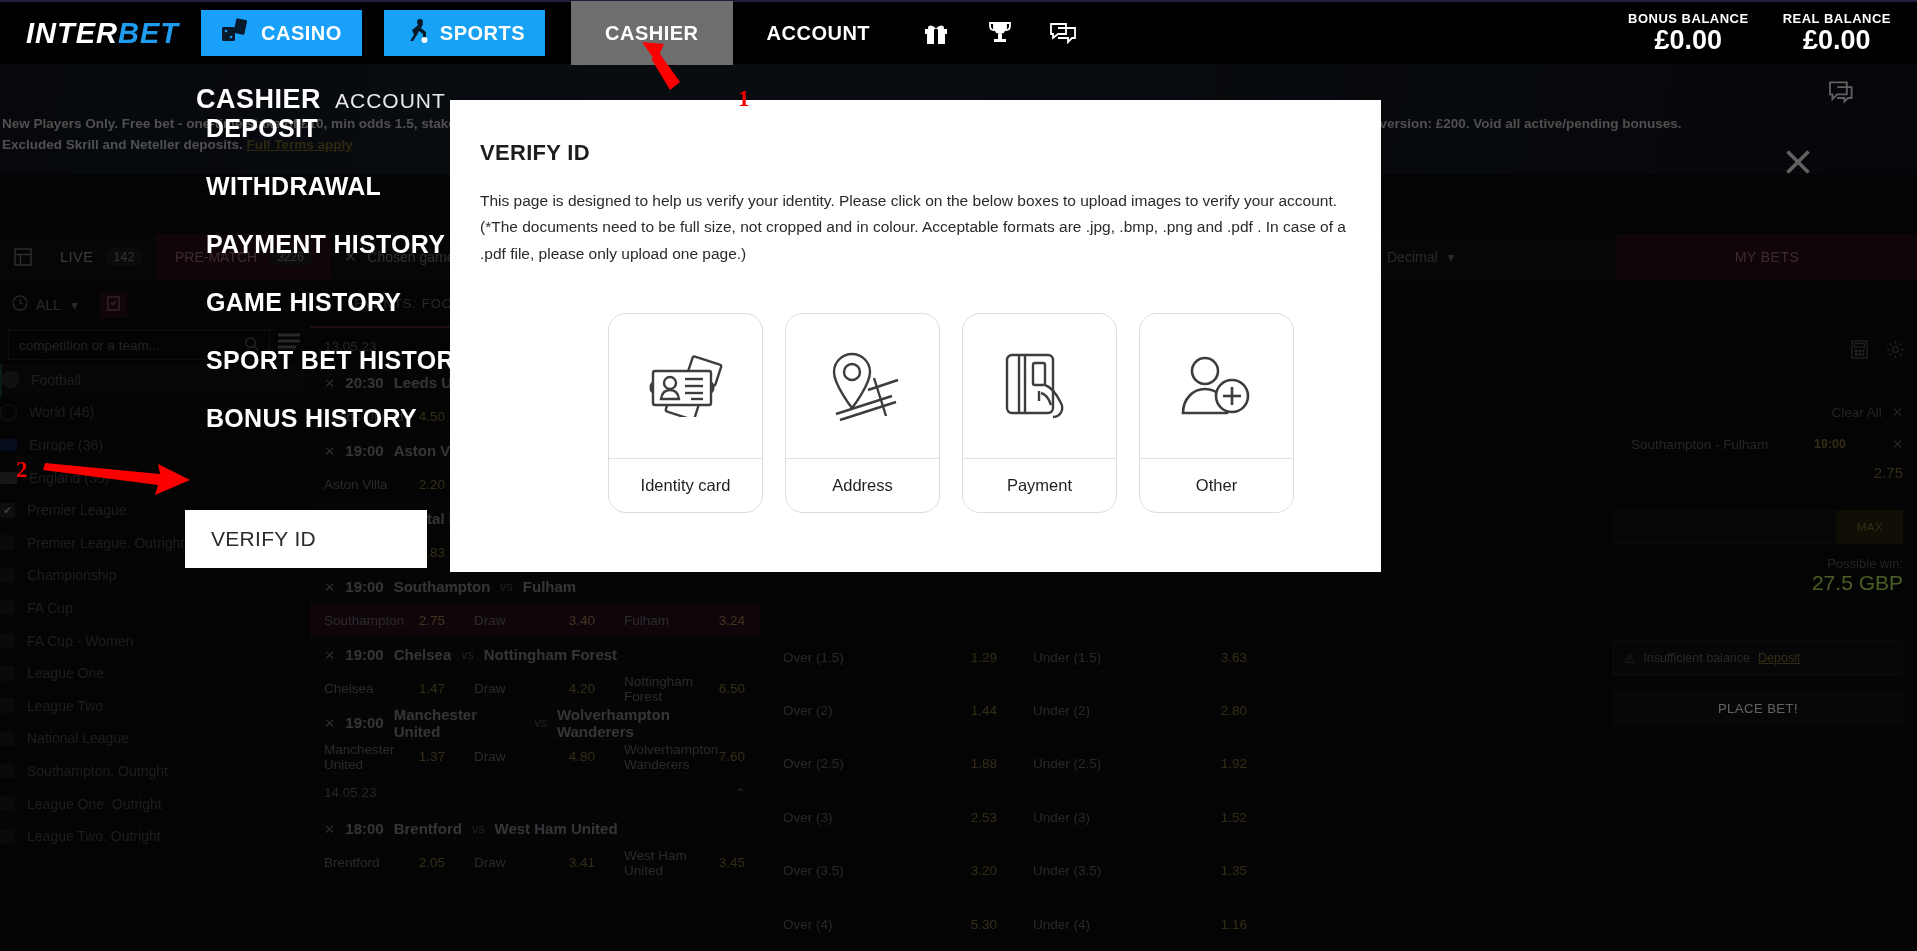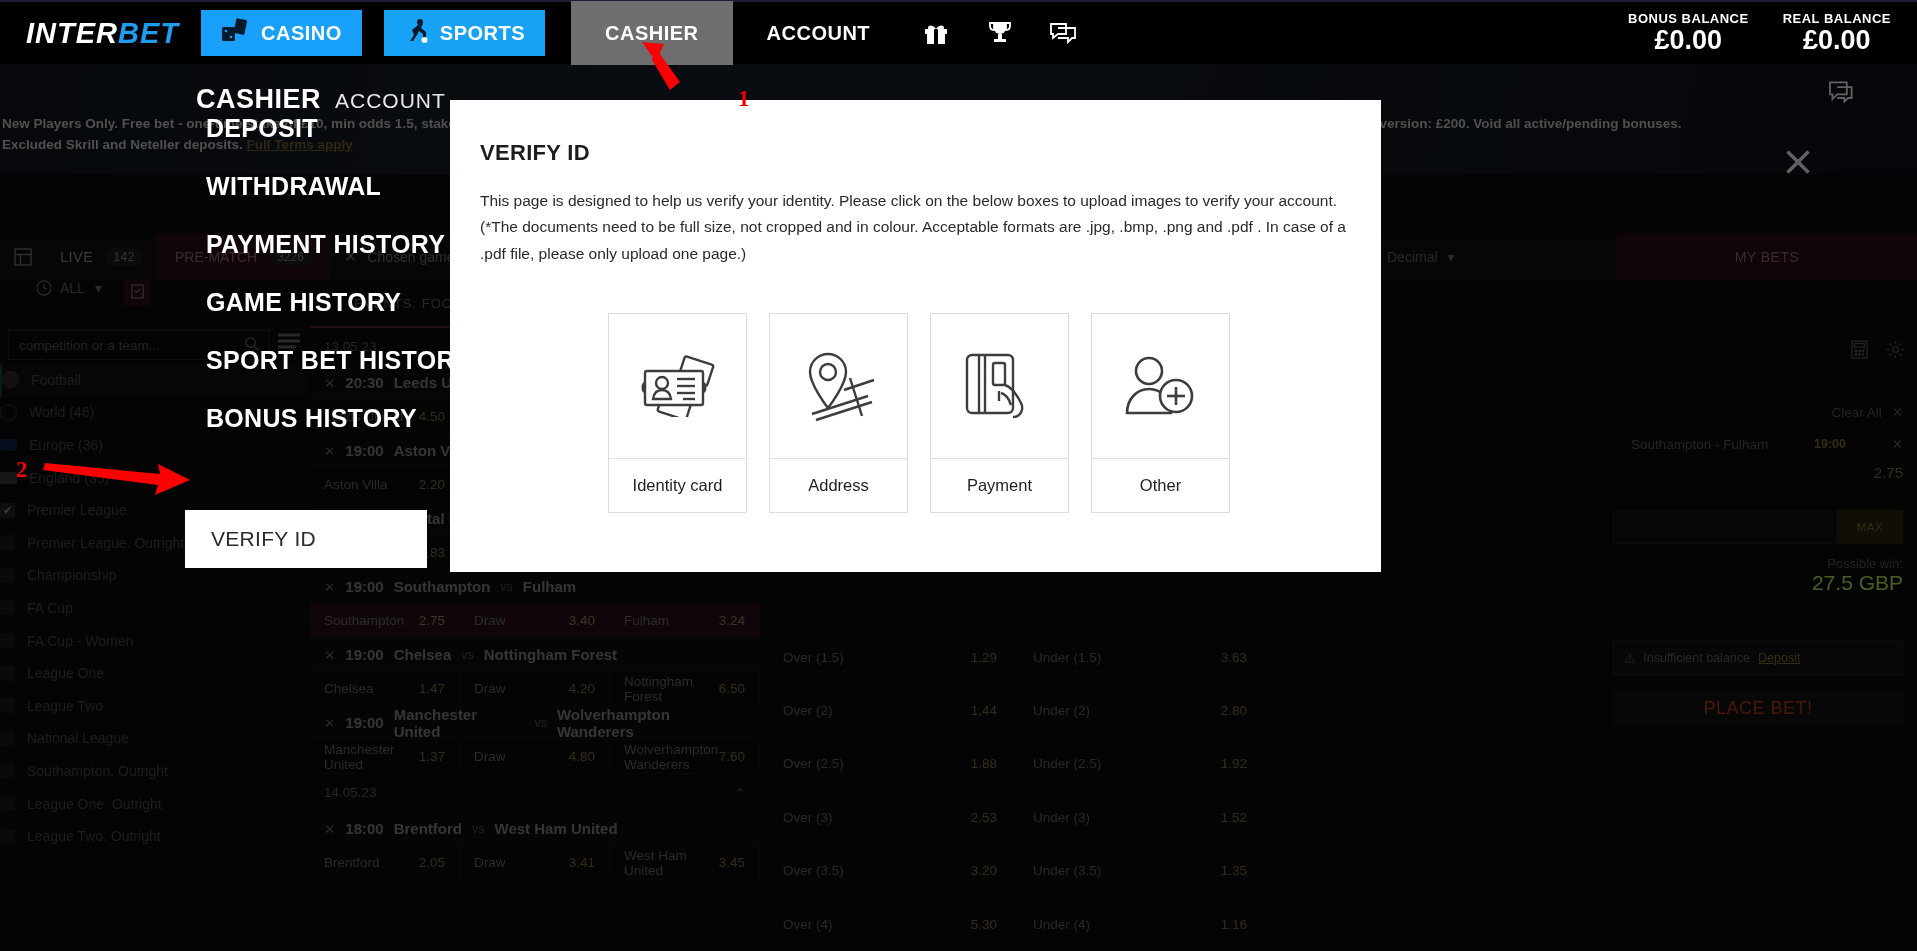--- a/index.html
+++ b/index.html
@@ -67,22 +67,22 @@
             display:flex; align-items:center; color:#777; font-size:14px; }
   .subbar .cell { display:flex; align-items:center; height:46px; padding:0 14px; }
   .subbar .live { color:#9a9a9a; font-size:14.5px; letter-spacing:.5px;}
   .subbar .cnt { background:#1d1d22; color:#8a8a8a; font-size:12px;
                  border-radius:9px; padding:2px 8px; margin-left:12px; }
   .subbar .prematch { background:#2a0f1c; color:#9b7182; height:46px;
                       display:flex; align-items:center; padding:0 18px; }
   .subbar .chosen { color:#7a7a7a; }
 
   .filterrow { position:absolute; left:0; top:216px; width:310px; height:50px;
-               display:flex; align-items:flex-start; color:#6d6d6d; font-size:14px;
-               border-bottom:1px solid #18181d;padding-left:24px; }
+               display:flex; align-items:center; color:#6d6d6d; font-size:14px;
+               border-bottom:1px solid #18181d; }
   .searchrow { position:absolute; left:8px; top:266px; width:262px; height:30px;
                border:1px solid #232329; display:flex; align-items:center;
                padding:0 10px; color:#5b5b63; font-size:13.5px; }
   .hamb { position:absolute; left:276px; top:266px; color:#6a6a72; }
 
   .sidelist { position:absolute; left:0; top:300px; width:310px; }
   .sideitem { height:32.6px; display:flex; align-items:center; gap:12px;
               color:#4d4d55; font-size:14px;
               border-bottom:1px solid #141418; }
   .sideitem.hl { background:#111116; border-left:2px solid #1e4a33; }
@@ -139,22 +139,22 @@
   .maxbtn { width:66px; background:#2e2510; color:#8a7438; font-size:11.5px;
             display:flex; align-items:center; justify-content:center; letter-spacing:.5px; }
   .possible { position:absolute; right:14px; top:492px; text-align:right; color:#5d5d65; }
   .possible .p1 { font-size:13px; }
   .possible .p2 { font-size:21px; color:#bef264; }
   .warn { position:absolute; right:14px; top:576px; width:290px; height:36px;
           background:#141318; border:1px solid #23211c; display:flex;
           align-items:center; gap:8px; padding:0 10px; color:#6d6a5d; font-size:12.5px; }
   .warn a { color:#8a7438; text-decoration:underline; }
   .placebet { position:absolute; right:14px; top:626px; width:290px; height:36px;
-              background:#131316; color:#c2410c; display:flex; align-items:center;
-              justify-content:center; font-size:18px; letter-spacing:.5px; }
+              background:#131316; color:#ffffff; display:flex; align-items:center;
+              justify-content:center; font-size:13px; letter-spacing:.5px; }
 
   
   .dim { position:absolute; left:0; top:64px; width:1917px; height:887px;
          background:rgba(0,0,0,0.62); pointer-events:none; }
 
   
   .cashiermenu { position:absolute; left:0; top:64px; width:760px; height:887px; }
   .cashierttl { position:absolute; left:196px; top:20px; display:flex;
                 align-items:baseline; gap:14px; }
   .cashierttl .c1 { color:#fff; font-size:27px; font-weight:bold; letter-spacing:.5px; }
@@ -165,21 +165,21 @@
                background:#fff; display:flex; align-items:center; padding-left:26px; }
   .verifybox span { color:#2b2b2b; font-size:21px; letter-spacing:.3px; }
 
   
   .modal { position:absolute; left:450px; top:100px; width:931px; height:472px;
            background:#fff; padding:40px 30px 0 30px; }
   .modal h2 { font-size:22px; font-weight:bold; color:#1d1d1d; letter-spacing:.3px;
               margin-bottom:22px; }
   .modal p { font-size:15.5px; line-height:1.7; color:#2a2a2a; max-width:880px; }
   .tiles { display:flex; gap:22px; margin-top:46px; padding-left:128px; }
-  .tile { width:139px; height:200px; border:1px solid #dcdcdc; border-radius:0;
+  .tile { width:155px; height:200px; border:1px solid #dcdcdc; border-radius:18px;
           background:#fff; display:flex; flex-direction:column; cursor:pointer; }
   .tile .ic { flex:1; display:flex; align-items:center; justify-content:center; }
   .tile .cap { height:54px; border-top:1px solid #e2e2e2; display:flex;
                align-items:center; justify-content:center;
                font-size:16.5px; color:#1f1f1f; }
 
   
   .anno { position:absolute; pointer-events:none; }
   .annonum { position:absolute; color:#f00000; font-size:23px;
              font-weight:bold; font-family:"Liberation Serif", serif; }

